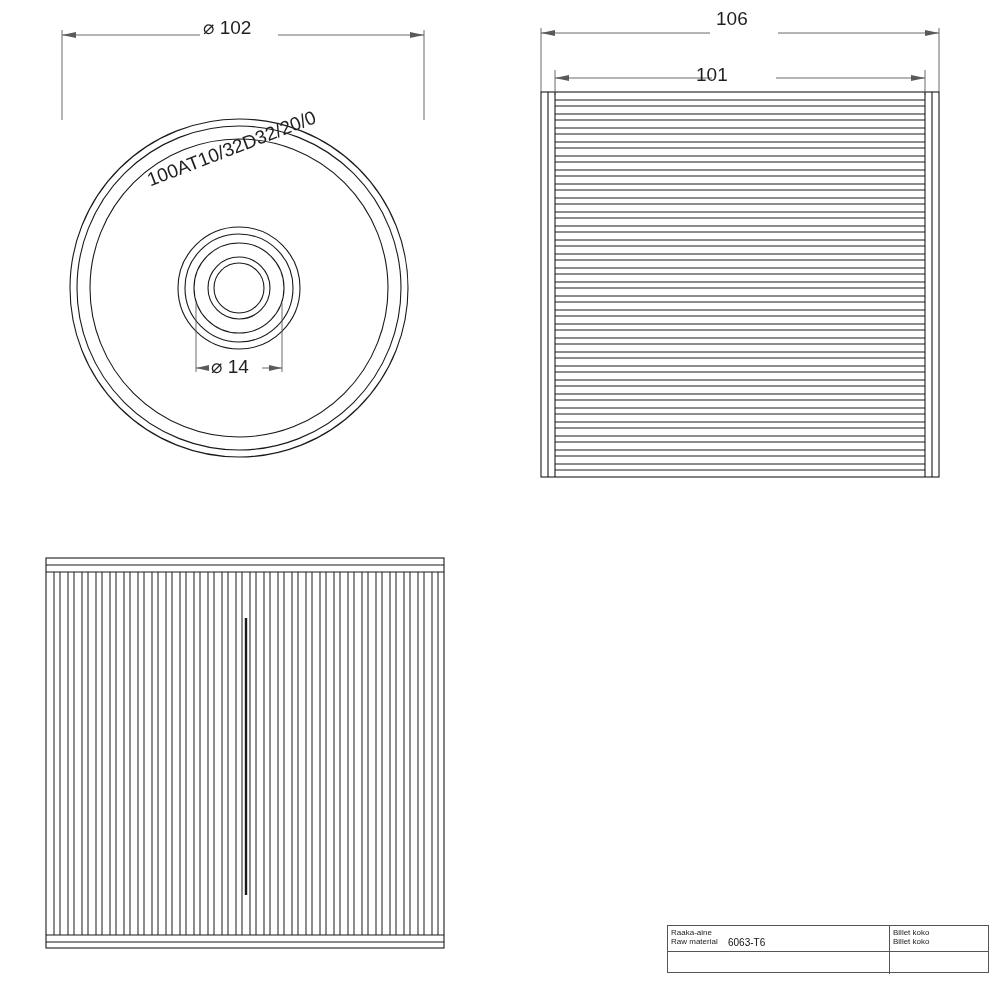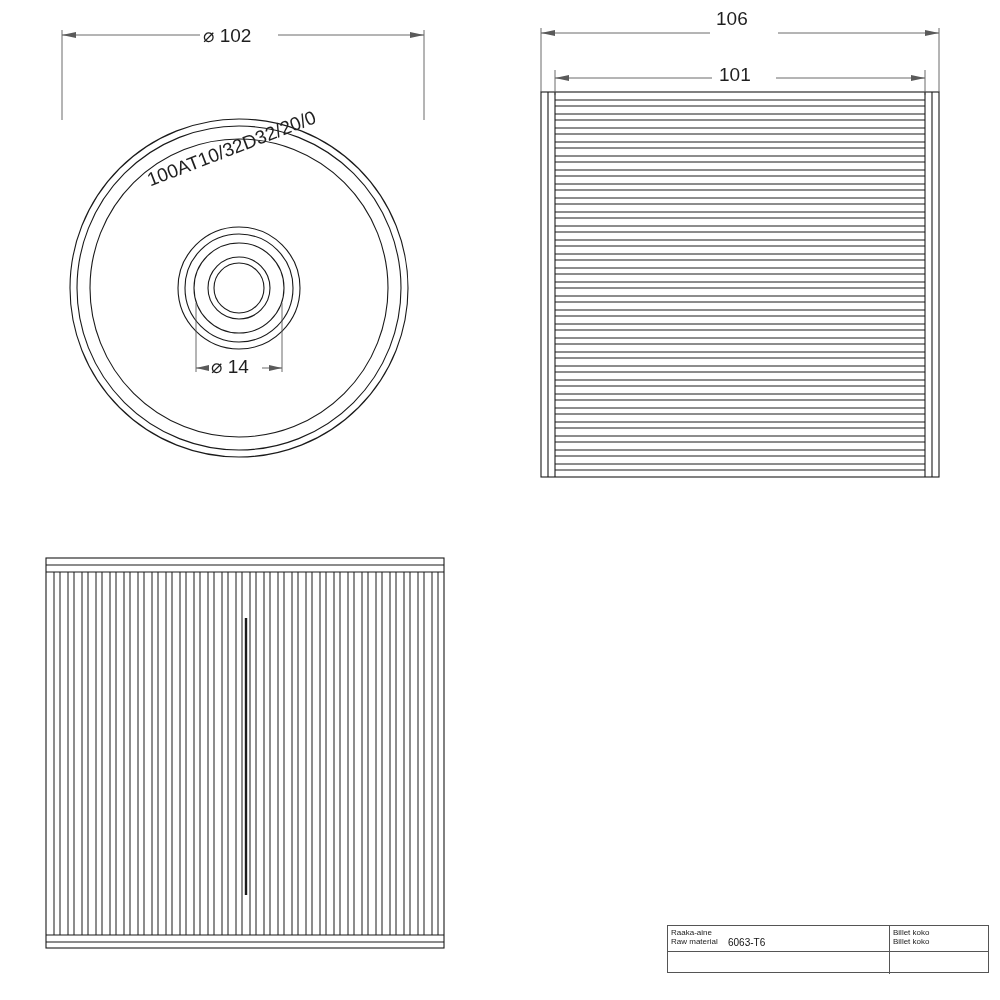--- a/index.html
+++ b/index.html
@@ -282,29 +282,29 @@
           <line x1="432" y1="572" x2="432" y2="935"></line>
           <line x1="438" y1="572" x2="438" y2="935"></line>
         </g>
 
         <line x1="246" y1="618" x2="246" y2="895" stroke-width="2.4"></line>
       </g>
 
     </g>
   </svg>
 
-  <div class="dim-text" style="left:203px; top:24px;">⌀ 102</div>
+  <div class="dim-text" style="left:203px; top:16px;">⌀ 102</div>
 
   <div class="dim-text" style="left:211px; top:355px;">⌀ 14</div>
 
   <div class="part-label" style="left:148px; top:170px; transform: rotate(-21deg);">100AT10/32D32/20/0</div>
 
   <div class="dim-text" style="left:716px; top:8px;">106</div>
 
-  <div class="dim-text" style="left:719px; top:64px;">101</div>
+  <div class="dim-text" style="left:696px; top:64px;">101</div>
 
   <div class="title-block">
     <div class="tb-row tb-row-1">
       <div class="tb-div" style="left:221px;"></div>
       <div class="tb-cell" style="left:0; width:221px;">
         <span class="tb-lab">Raaka-aine</span>
         <span class="tb-lab">Raw material</span>
         <span class="tb-val" style="left:60px; top:11px;">6063-T6</span>
       </div>
       <div class="tb-cell" style="left:222px; width:99px;">

